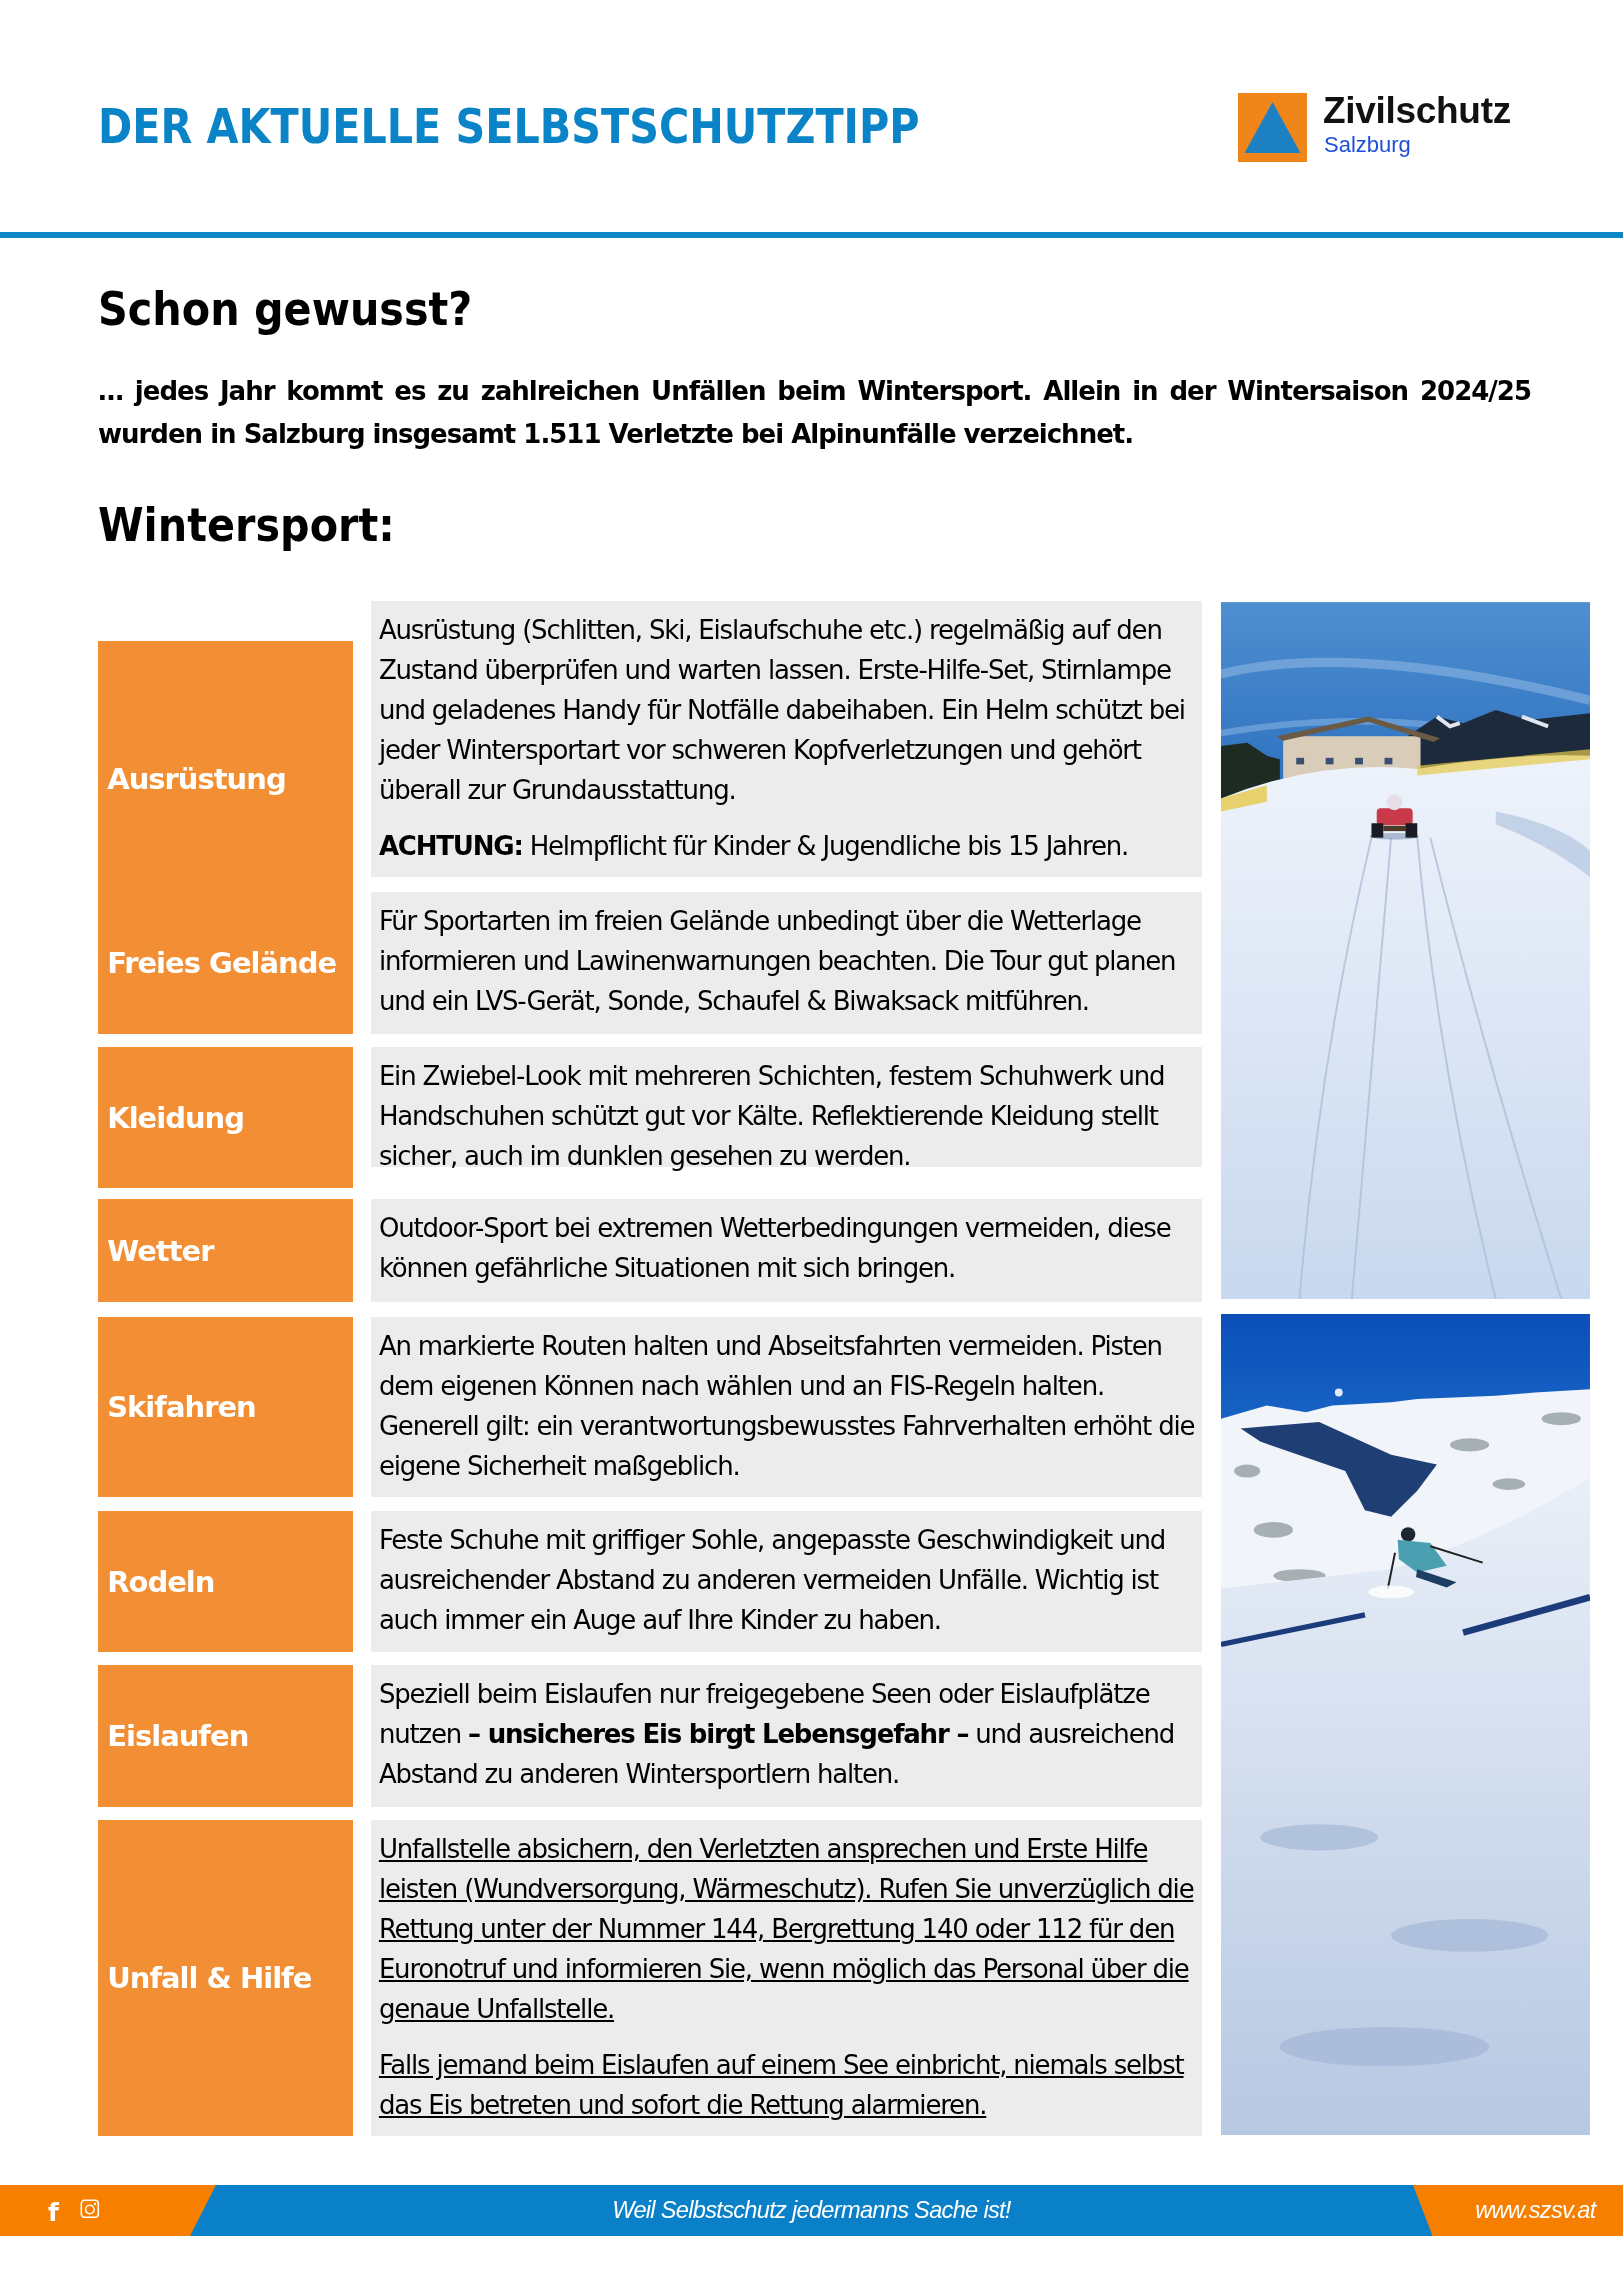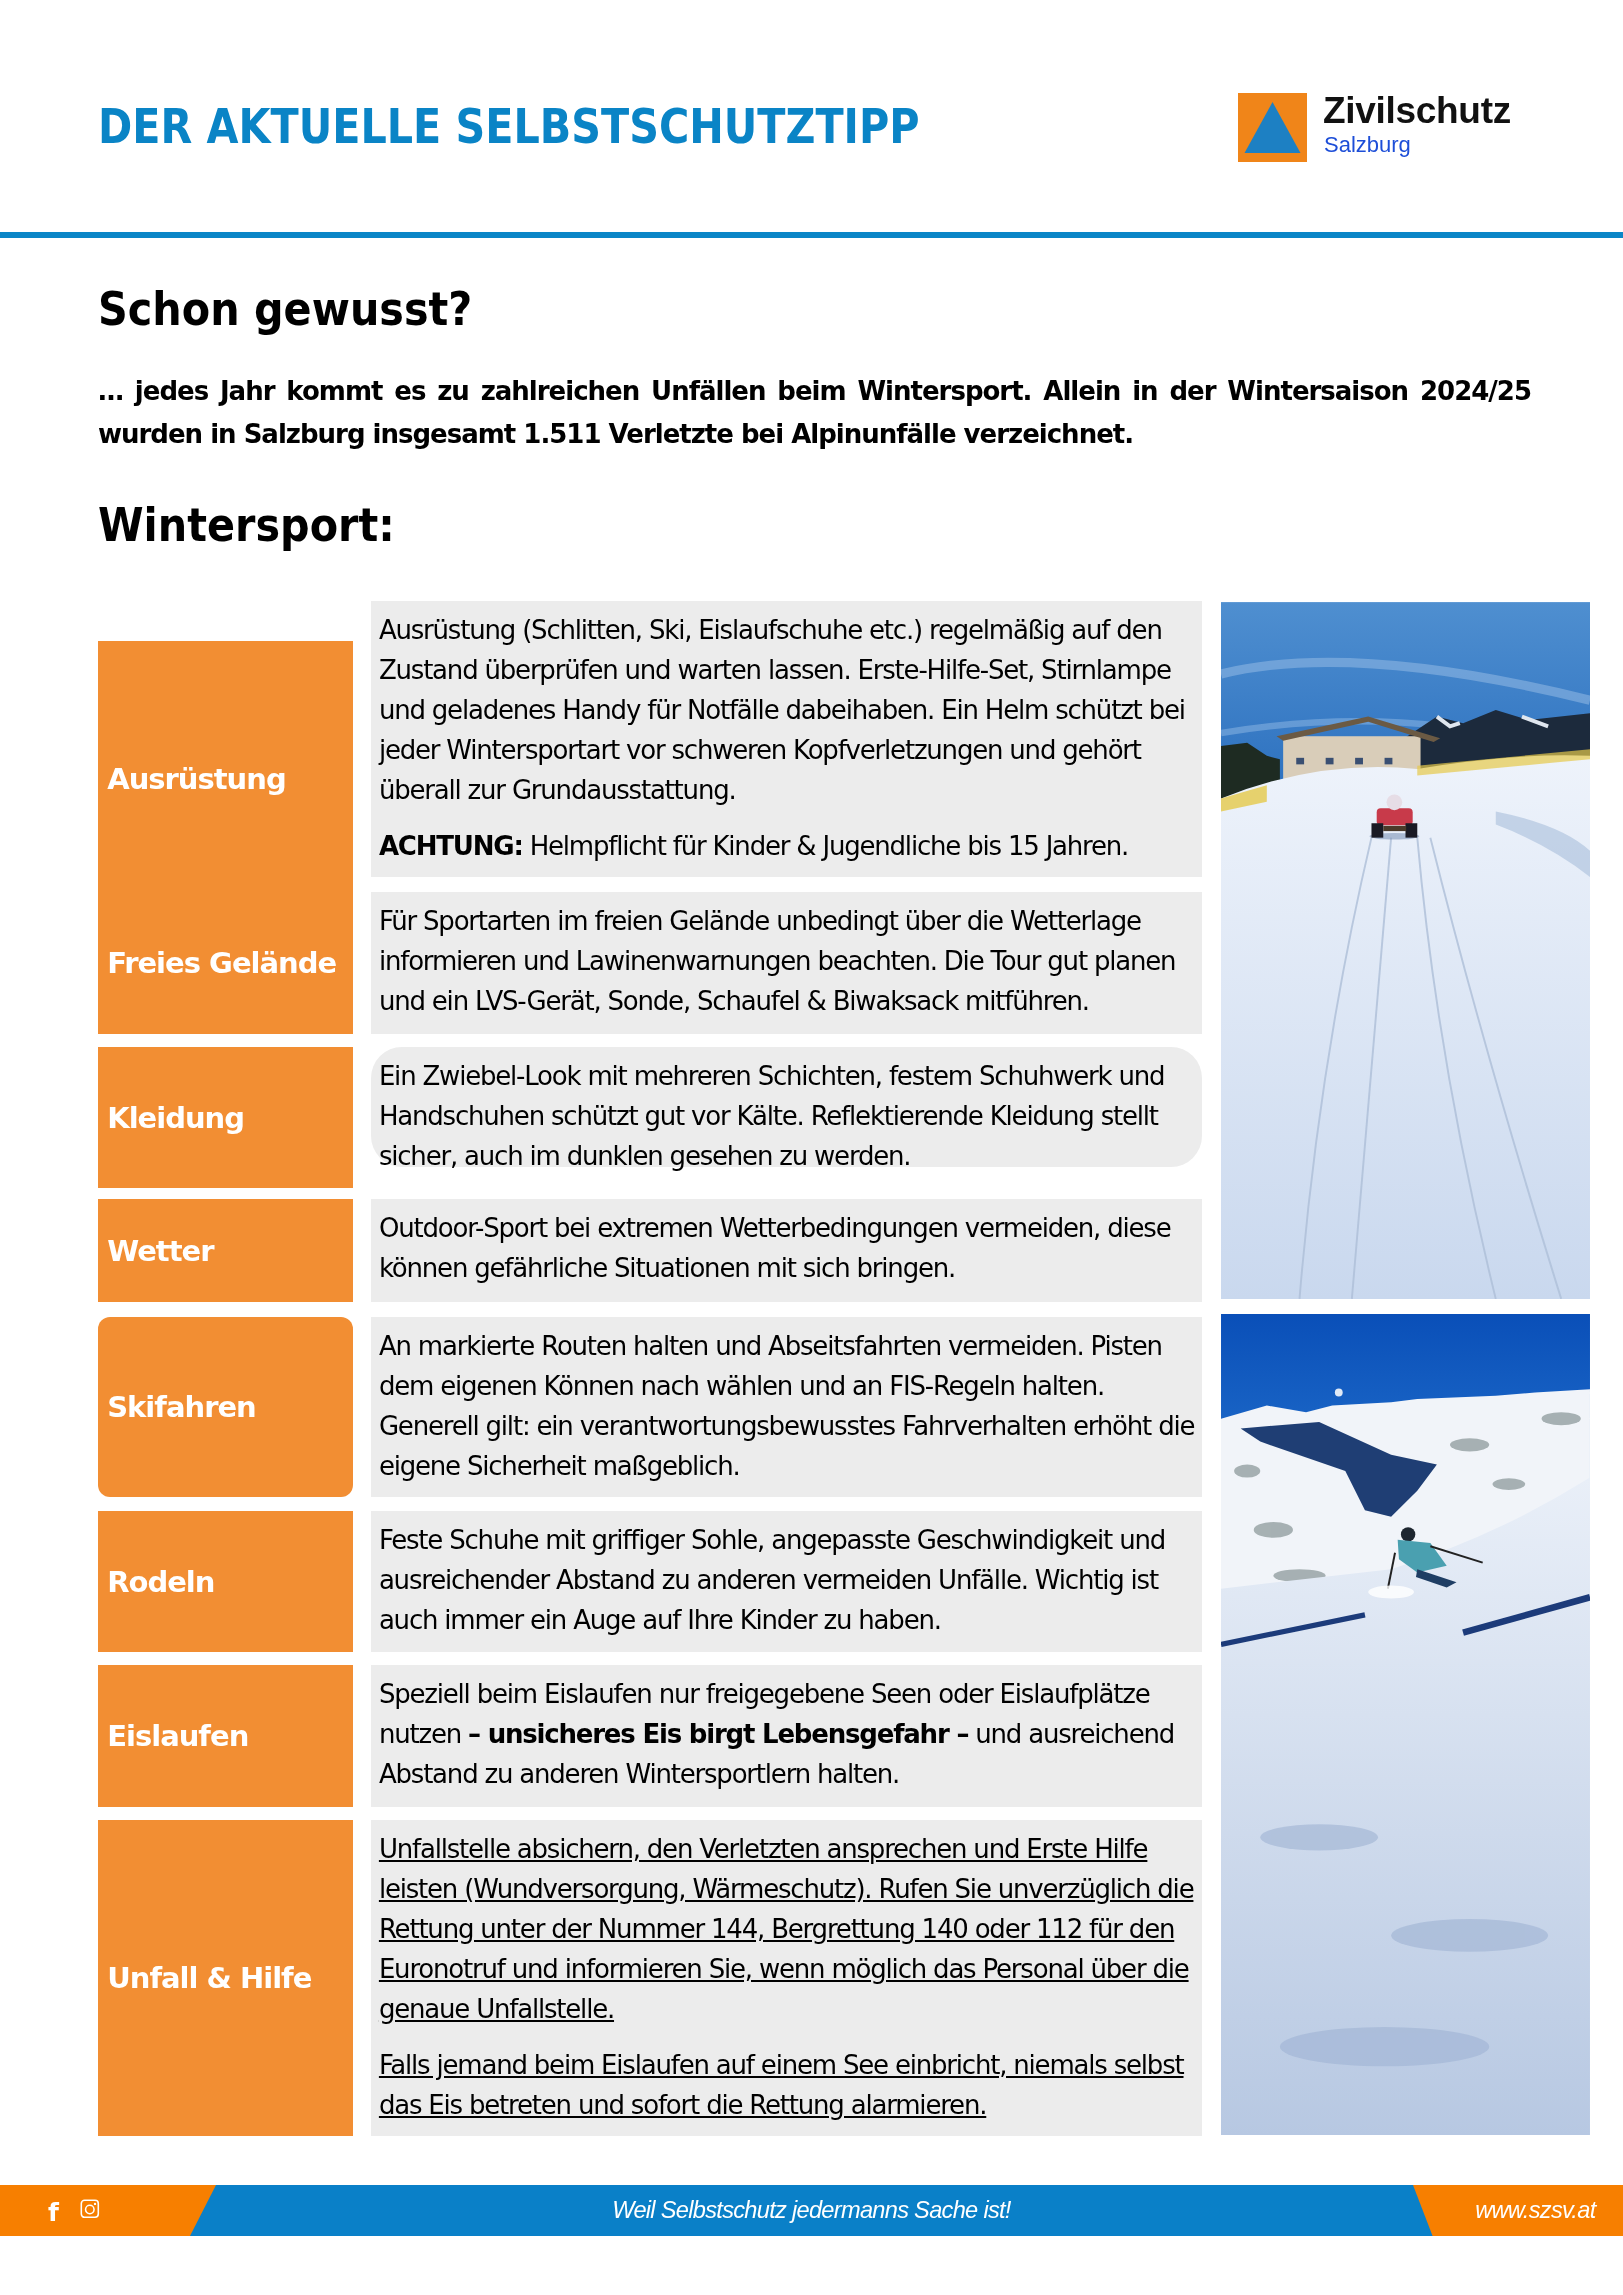--- a/index.html
+++ b/index.html
@@ -72,32 +72,32 @@
 <div class="row-label" style="top:892px;height:142px;">
     <span>Freies Gelände</span>
   </div>
 <div class="row-body" style="top:892px;height:142px;">
   <p>Für Sportarten im freien Gelände unbedingt über die Wetterlage informieren und Lawinenwarnungen beachten. Die Tour gut planen und ein LVS-Gerät, Sonde, Schaufel &amp; Biwaksack mitführen.</p>
 </div>
 
 <div class="row-label" style="top:1047px;height:141px;">
     <span>Kleidung</span>
   </div>
-<div class="row-body" style="top:1047px;height:120px;border-radius:31px;">
+<div class="row-body" style="top:1047px;height:120px;">
   <p>Ein Zwiebel-Look mit mehreren Schichten, festem Schuhwerk und Handschuhen schützt gut vor Kälte. Reflektierende Kleidung stellt sicher, auch im dunklen gesehen zu werden.</p>
 </div>
 
 <div class="row-label" style="top:1199px;height:103px;">
     <span>Wetter</span>
   </div>
 <div class="row-body" style="top:1199px;height:103px;">
   <p>Outdoor-Sport bei extremen Wetterbedingungen vermeiden, diese können gefährliche Situationen mit sich bringen.</p>
 </div>
 
-<div class="row-label" style="top:1317px;height:180px;border-radius:12px;">
+<div class="row-label" style="top:1317px;height:180px;">
     <span>Skifahren</span>
   </div>
 <div class="row-body" style="top:1317px;height:180px;">
   <p>An markierte Routen halten und Abseitsfahrten vermeiden. Pisten dem eigenen Können nach wählen und an FIS-Regeln halten. Generell gilt: ein verantwortungsbewusstes Fahrverhalten erhöht die eigene Sicherheit maßgeblich.</p>
 </div>
 
 <div class="row-label" style="top:1511px;height:141px;">
     <span>Rodeln</span>
   </div>
 <div class="row-body" style="top:1511px;height:141px;">

